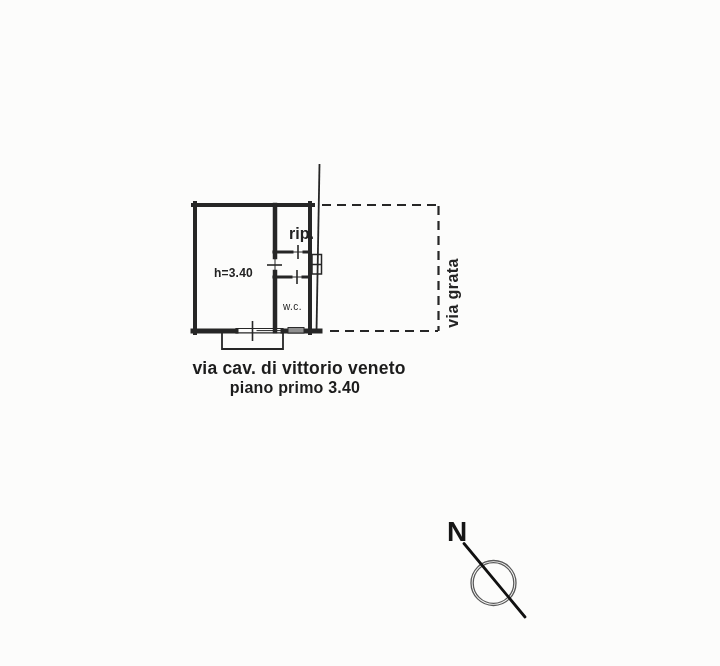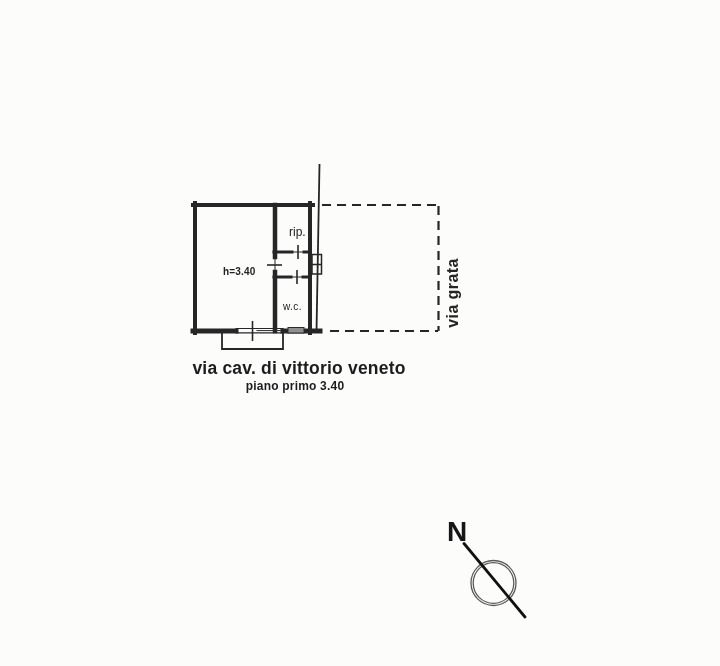--- a/index.html
+++ b/index.html
@@ -20,31 +20,31 @@
     position: absolute;
     left: 0;
     top: 0;
   }
   .lbl {
     position: absolute;
     white-space: nowrap;
     color: #222;
   }
   .lbl-room-height {
-    left: 223px;
+    left: 214px;
     top: 266px;
-    font-size: 10px;
+    font-size: 12px;
     font-weight: 700;
     letter-spacing: 0.2px;
   }
   .lbl-storage {
     left: 289px;
     top: 225px;
-    font-size: 12px;
-    font-weight: 400;
+    font-size: 16px;
+    font-weight: 700;
   }
   .lbl-wc {
     left: 283px;
     top: 301px;
     font-size: 10px;
     font-weight: 400;
     letter-spacing: 0.4px;
   }
   .lbl-via-grata {
     left: 453px;
@@ -61,21 +61,21 @@
     transform: translateX(-50%);
     font-size: 17.5px;
     font-weight: 600;
     letter-spacing: 0.2px;
     color: #1c1c1c;
   }
   .caption-2 {
     left: 295px;
     top: 379px;
     transform: translateX(-50%);
-    font-size: 12px;
+    font-size: 16px;
     font-weight: 600;
     letter-spacing: 0.2px;
     color: #1c1c1c;
   }
   .lbl-north {
     left: 447px;
     top: 516px;
     font-size: 28px;
     font-weight: 700;
     color: #161616;

